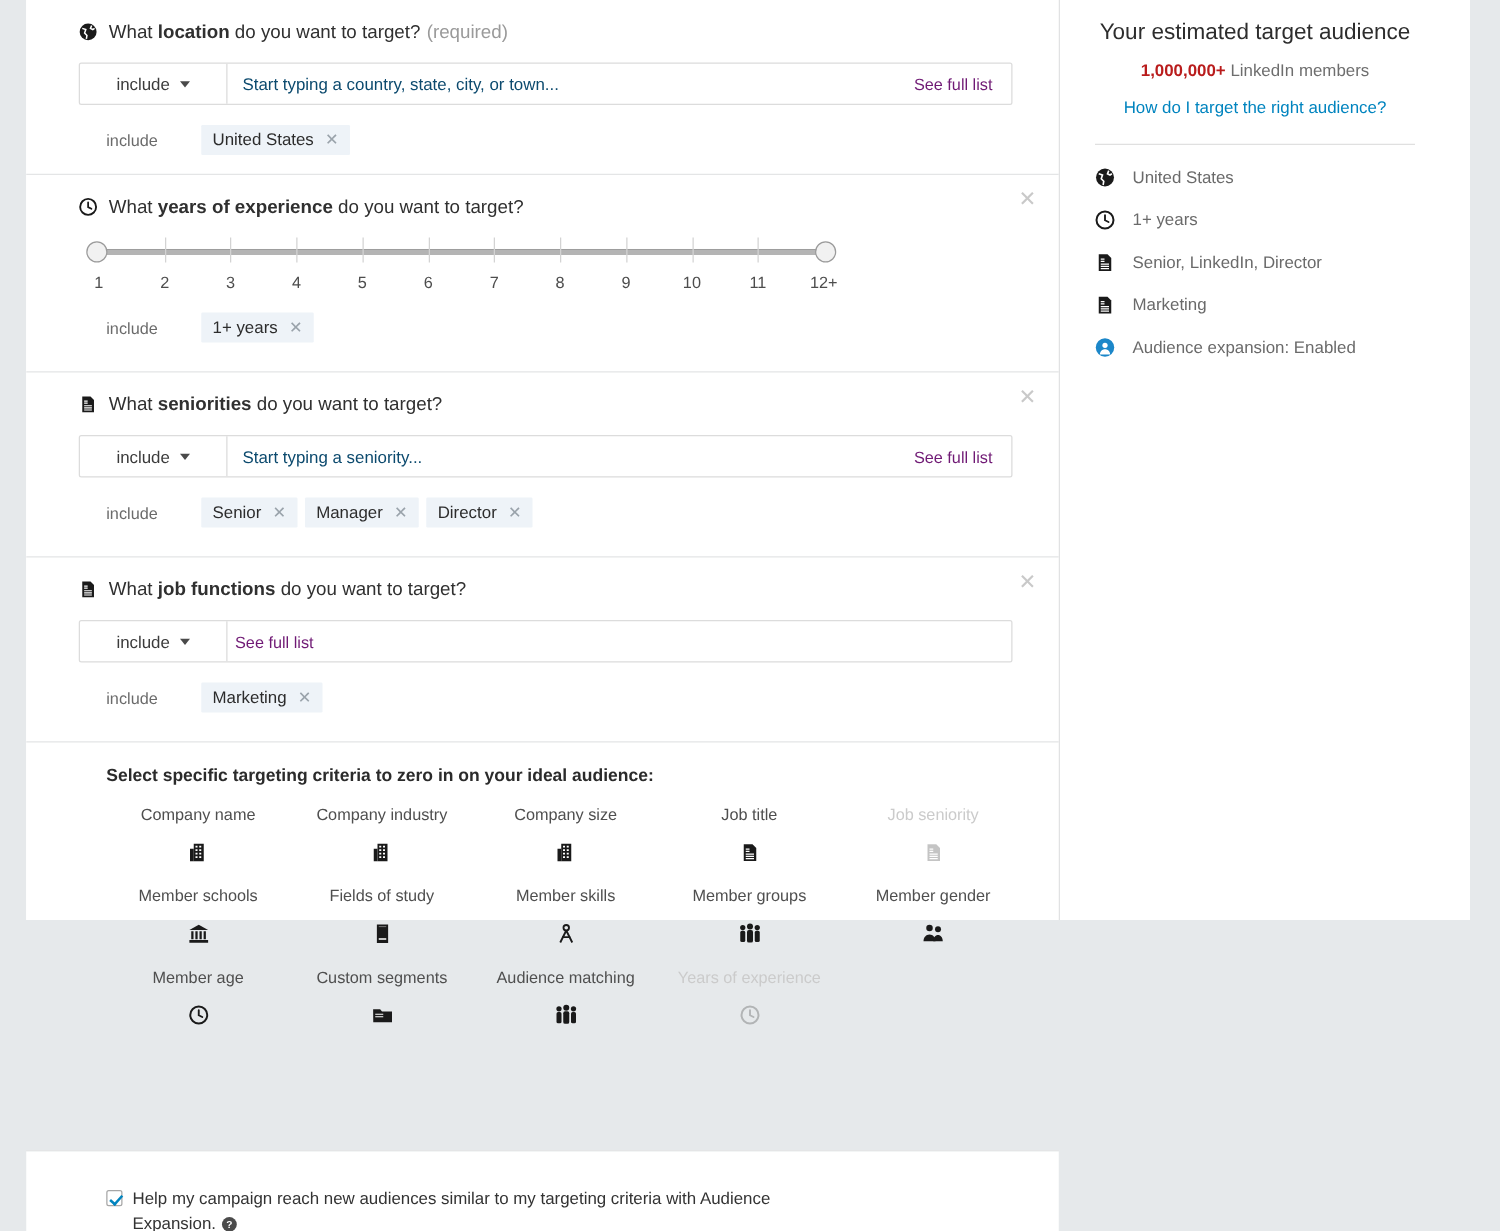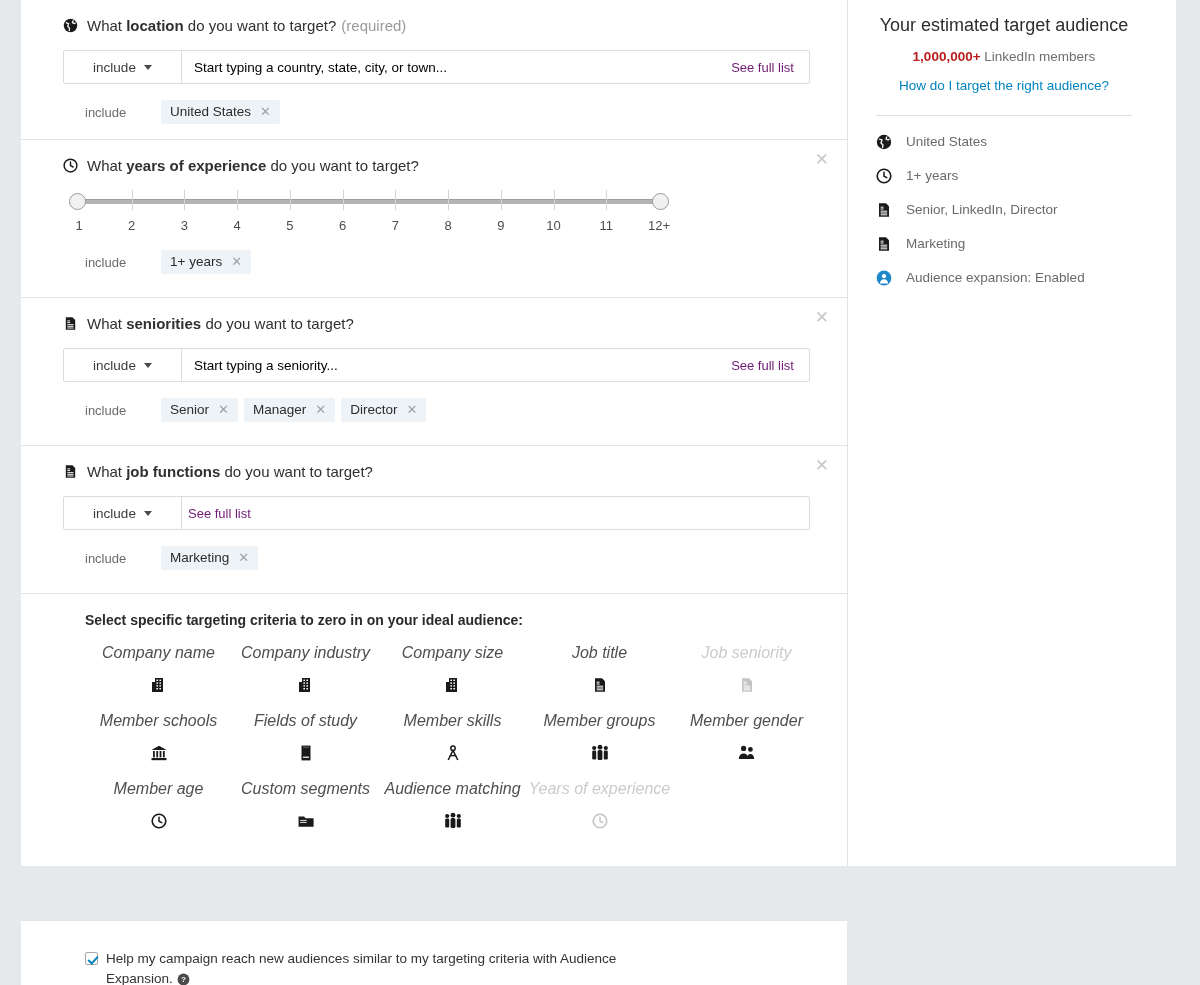--- a/index.html
+++ b/index.html
@@ -4,21 +4,21 @@
 <style>
   * { box-sizing: border-box; margin: 0; padding: 0; }
   html, body {
     width: 1200px; height: 985px;
     background: #e6e9eb;
     font-family: "Liberation Sans", sans-serif;
     overflow: hidden;
   }
   .page {
     position: absolute; left: 21px; top: 0;
-    width: 1155px; height: 866px;
+    width: 1155px; height: 736px;
     background: #ffffff;
     display: flex;
   }
   
   .main {
     width: 827px;
     border-right: 1px solid #e1e2e3;
     background: #fff;
     position: relative;
   }
@@ -56,21 +56,21 @@
   }
   .caret {
     width: 0; height: 0;
     border-left: 4.5px solid transparent;
     border-right: 4.5px solid transparent;
     border-top: 5px solid #4a4a4a;
     display: inline-block;
   }
   .txt-field {
     flex: 1; display: flex; align-items: center;
-    padding: 0 12px; font-size: 13.5px; color: #000000;
+    padding: 0 12px; font-size: 13.5px; color: #0c4a6e;
     cursor: text;
   }
   .see-full {
     display: flex; align-items: center; padding: 0 15px 0 6px;
     font-size: 13px; color: #701a75; cursor: pointer; font-weight: normal;
   }
   
   .chip-row {
     display: flex; align-items: center; margin-top: 16px;
   }
@@ -111,21 +111,21 @@
     transform: translateX(-50%); text-align: center;
   }
 
   
   .crit-title { font-size: 14px; font-weight: bold; color: #2b2b2b; margin-bottom: 16px; padding-left: 22px; }
   .crit-grid {
     display: grid; grid-template-columns: repeat(5, 147px);
     row-gap: 14px; padding-left: 22px;
   }
   .crit-cell { text-align: center; cursor: pointer; }
-  .crit-cell .lbl { font-size: 16px; color: #4f4f4f; margin-bottom: 10px; font-style: italic; }
+  .crit-cell .lbl { font-size: 13px; color: #4f4f4f; margin-bottom: 10px; }
   .crit-cell .gico { display: flex; justify-content: center; align-items: center; height: 26px; }
   .crit-cell.disabled { cursor: default; }
   .crit-cell.disabled .lbl { color: #cbcbcb; }
   .crit-cell.disabled .gico svg { opacity: 0.25; }
 
   
   .ae-row { padding: 28px 42px 10px 64px; display: flex; align-items: flex-start; background:#fff; }
   .cb {
     width: 13px; height: 13px; border: 1px solid #a7a7a7; background: #fff;
     margin-right: 8px; margin-top: 3px; position: relative; flex: none; cursor: pointer;

